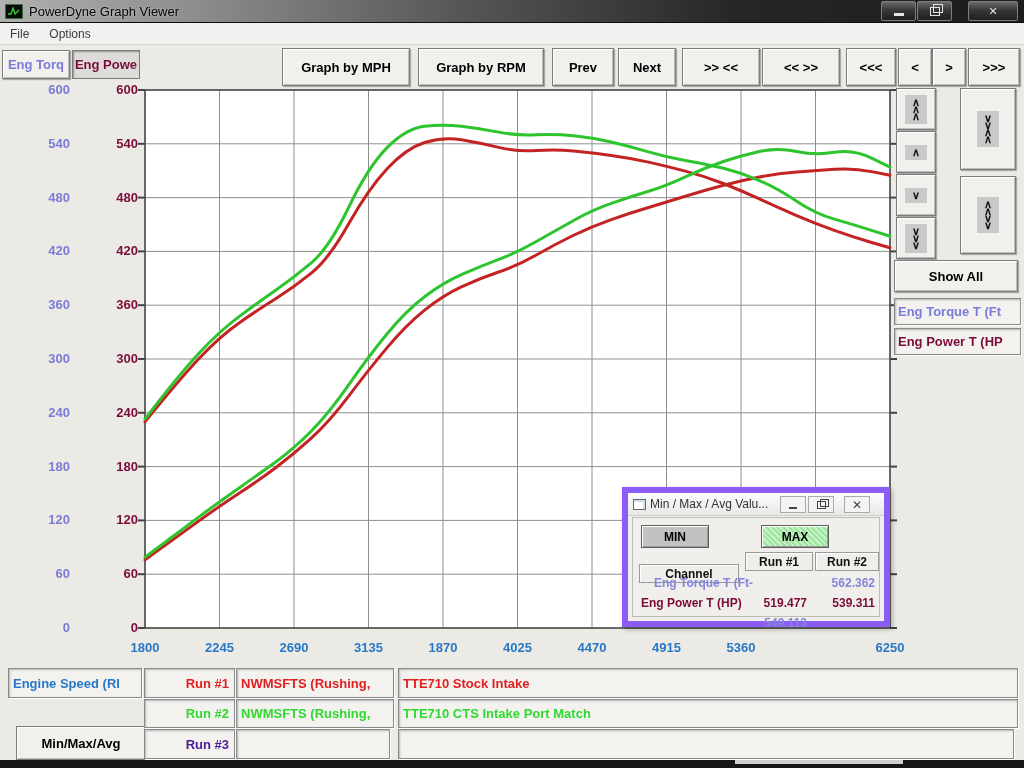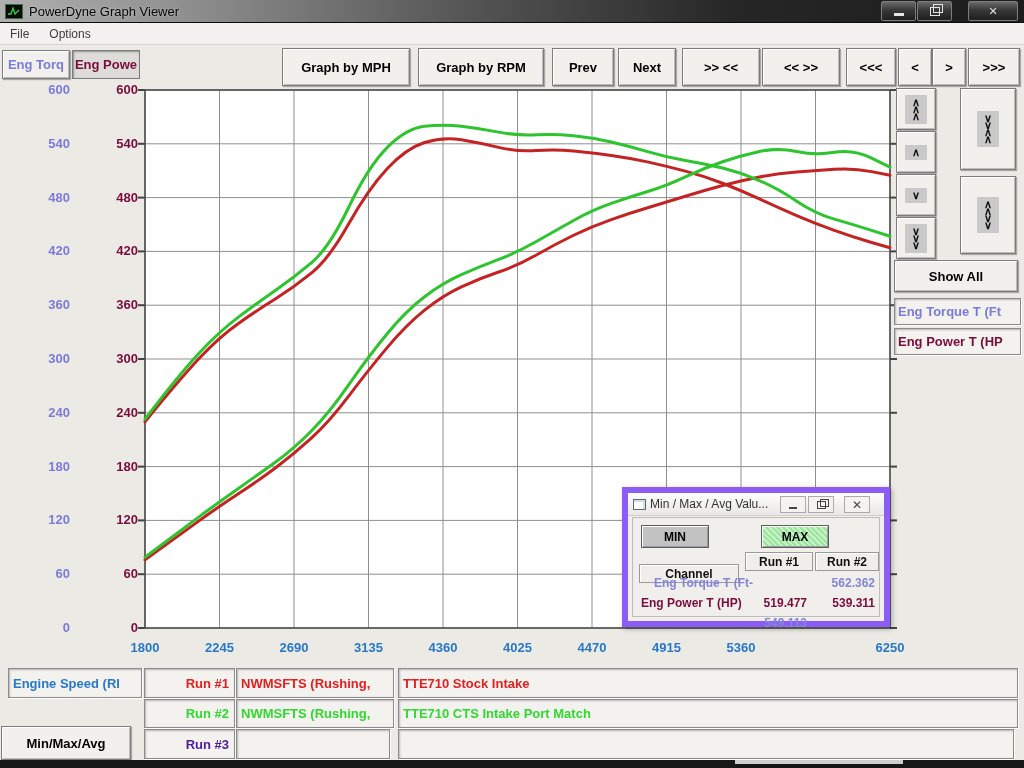--- a/index.html
+++ b/index.html
@@ -135,21 +135,21 @@
       <div class="ylab" style="left: 78px; top: 457.6px; width: 60px; color: rgb(122, 12, 60);">180</div>
       <div class="ylab" style="left: 78px; top: 511.4px; width: 60px; color: rgb(122, 12, 60);">120</div>
       <div class="ylab" style="left: 78px; top: 565.2px; width: 60px; color: rgb(122, 12, 60);">60</div>
       <div class="ylab" style="left: 78px; top: 619px; width: 60px; color: rgb(122, 12, 60);">0</div>
     </div>
   <div id="xlabels">
       <div class="xlab" style="left: 113px; top: 640px; color: rgb(40, 120, 200);">1800</div>
       <div class="xlab" style="left: 187.5px; top: 640px; color: rgb(40, 120, 200);">2245</div>
       <div class="xlab" style="left: 262px; top: 640px; color: rgb(40, 120, 200);">2690</div>
       <div class="xlab" style="left: 336.5px; top: 640px; color: rgb(40, 120, 200);">3135</div>
-      <div class="xlab" style="left: 411px; top: 640px; color: rgb(40, 120, 200);">4360</div>
+      <div class="xlab" style="left: 411px; top: 640px; color: rgb(40, 120, 200);">1870</div>
       <div class="xlab" style="left: 485.5px; top: 640px; color: rgb(40, 120, 200);">4025</div>
       <div class="xlab" style="left: 560px; top: 640px; color: rgb(40, 120, 200);">4470</div>
       <div class="xlab" style="left: 634.5px; top: 640px; color: rgb(40, 120, 200);">4915</div>
       <div class="xlab" style="left: 709px; top: 640px; color: rgb(40, 120, 200);">5360</div>
       <div class="xlab" style="left: 783.5px; top: 640px; color: rgb(40, 120, 200); margin-top: 44px;">5805</div>
       <div class="xlab" style="left: 858px; top: 640px; color: rgb(40, 120, 200);">6250</div>
     </div>
 
   <svg id="chart-plot" width="745" height="538">
       <rect x="0" y="0" width="745" height="538" fill="#ffffff"></rect>
@@ -271,21 +271,21 @@
       <div class="mm-chan" style="left:21px;top:58px;width:110px;color:#8585DA;">Eng Torque T (Ft-</div>
       <div class="mm-cell" style="left:112px;top:58px;width:62px;color:#8585DA;margin-top:40px;">549.113</div>
       <div class="mm-cell" style="left:182px;top:58px;width:60px;color:#8585DA;">562.362</div>
       <div class="mm-chan" style="left:8px;top:78px;width:110px;color:#7A0C3C;">Eng Power T (HP)</div>
       <div class="mm-cell" style="left:112px;top:78px;width:62px;color:#7A0C3C;">519.477</div>
       <div class="mm-cell" style="left:182px;top:78px;width:60px;color:#7A0C3C;">539.311</div>
     </div>
   </div>
 
   <div class="sunken" style="left:8px;top:668px;width:128px;height:28px;color:#2878C8;padding-left:4px;">Engine Speed (RI</div>
-  <div class="btn" style="left:1px;top:726px;width:128px;height:32px;">Min/Max/Avg</div>
+  <div class="btn" style="left:16px;top:726px;width:128px;height:32px;">Min/Max/Avg</div>
 
   <div class="sunken" style="left:144px;top:668px;width:84px;height:28px;color:#E02020;justify-content:flex-end;padding-right:5px;">Run #1</div>
   <div class="sunken" style="left:236px;top:668px;width:152px;height:28px;color:#E02020;padding-left:4px;">NWMSFTS (Rushing,</div>
   <div class="sunken" style="left:398px;top:668px;width:614px;height:28px;color:#E02020;padding-left:4px;">TTE710 Stock Intake</div>
 
   <div class="sunken" style="left:144px;top:699px;width:84px;height:27px;color:#30D830;justify-content:flex-end;padding-right:5px;">Run #2</div>
   <div class="sunken" style="left:236px;top:699px;width:152px;height:27px;color:#30D830;padding-left:4px;">NWMSFTS (Rushing,</div>
   <div class="sunken" style="left:398px;top:699px;width:614px;height:27px;color:#30D830;padding-left:4px;">TTE710 CTS Intake Port Match</div>
 
   <div class="sunken" style="left:144px;top:729px;width:84px;height:28px;color:#4c1d95;justify-content:flex-end;padding-right:5px;">Run #3</div>

